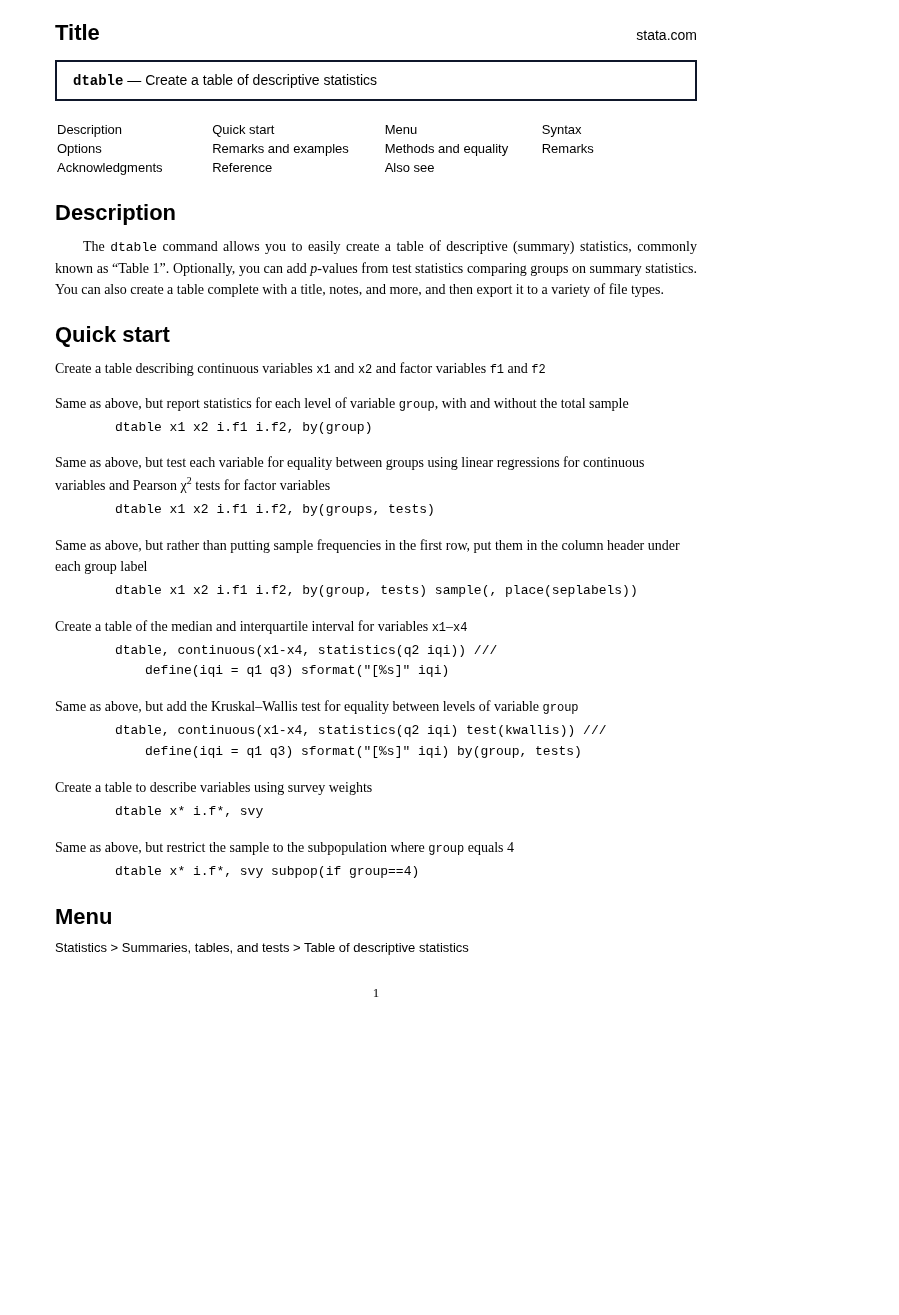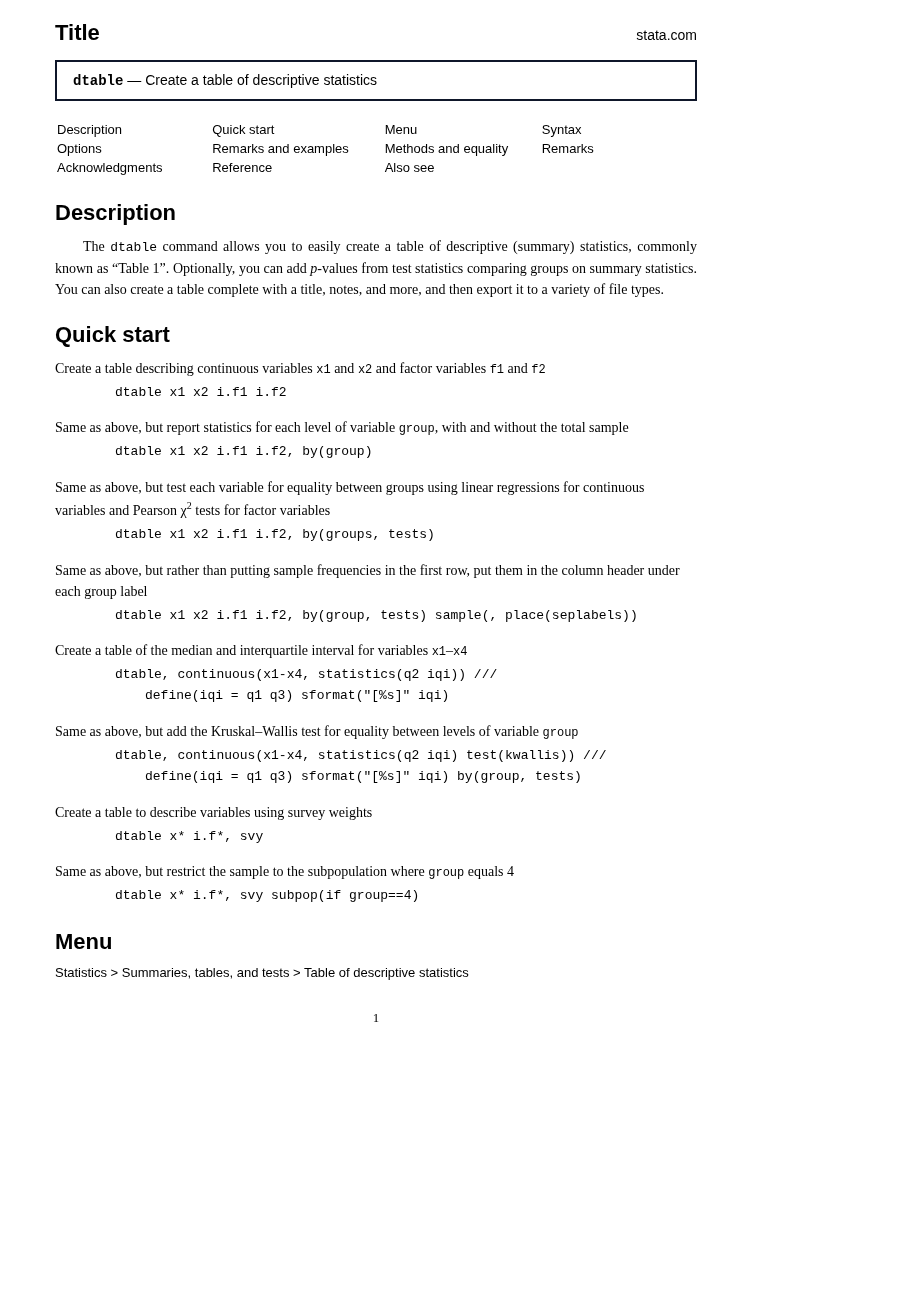--- a/index.html
+++ b/index.html
@@ -164,21 +164,20 @@
     The <code>dtable</code> command allows you to easily create a table of descriptive (summary) statistics,
     commonly known as “Table&nbsp;1”. Optionally, you can add <i>p</i>-values from test statistics comparing
     groups on summary statistics. You can also create a table complete with a title, notes, and more, and
     then export it to a variety of file types.
   </p>
 
   <div class="section-heading">Quick start</div>
 
   <div class="qs-item">
     <div class="qs-desc">Create a table describing continuous variables <code>x1</code> and <code>x2</code> and factor variables <code>f1</code> and <code>f2</code></div>
-    <div class="qs-code">dtable x1 x2 i.f1 i.f2</div>
   </div>
 
   <div class="qs-item">
     <div class="qs-desc">Same as above, but report statistics for each level of variable <code>group</code>, with and without the total sample</div>
     <div class="qs-code">dtable x1 x2 i.f1 i.f2, by(group)</div>
   </div>
 
   <div class="qs-item">
     <div class="qs-desc">Same as above, but test each variable for equality between groups using linear regressions for
     continuous variables and Pearson χ<sup>2</sup> tests for factor variables</div>

